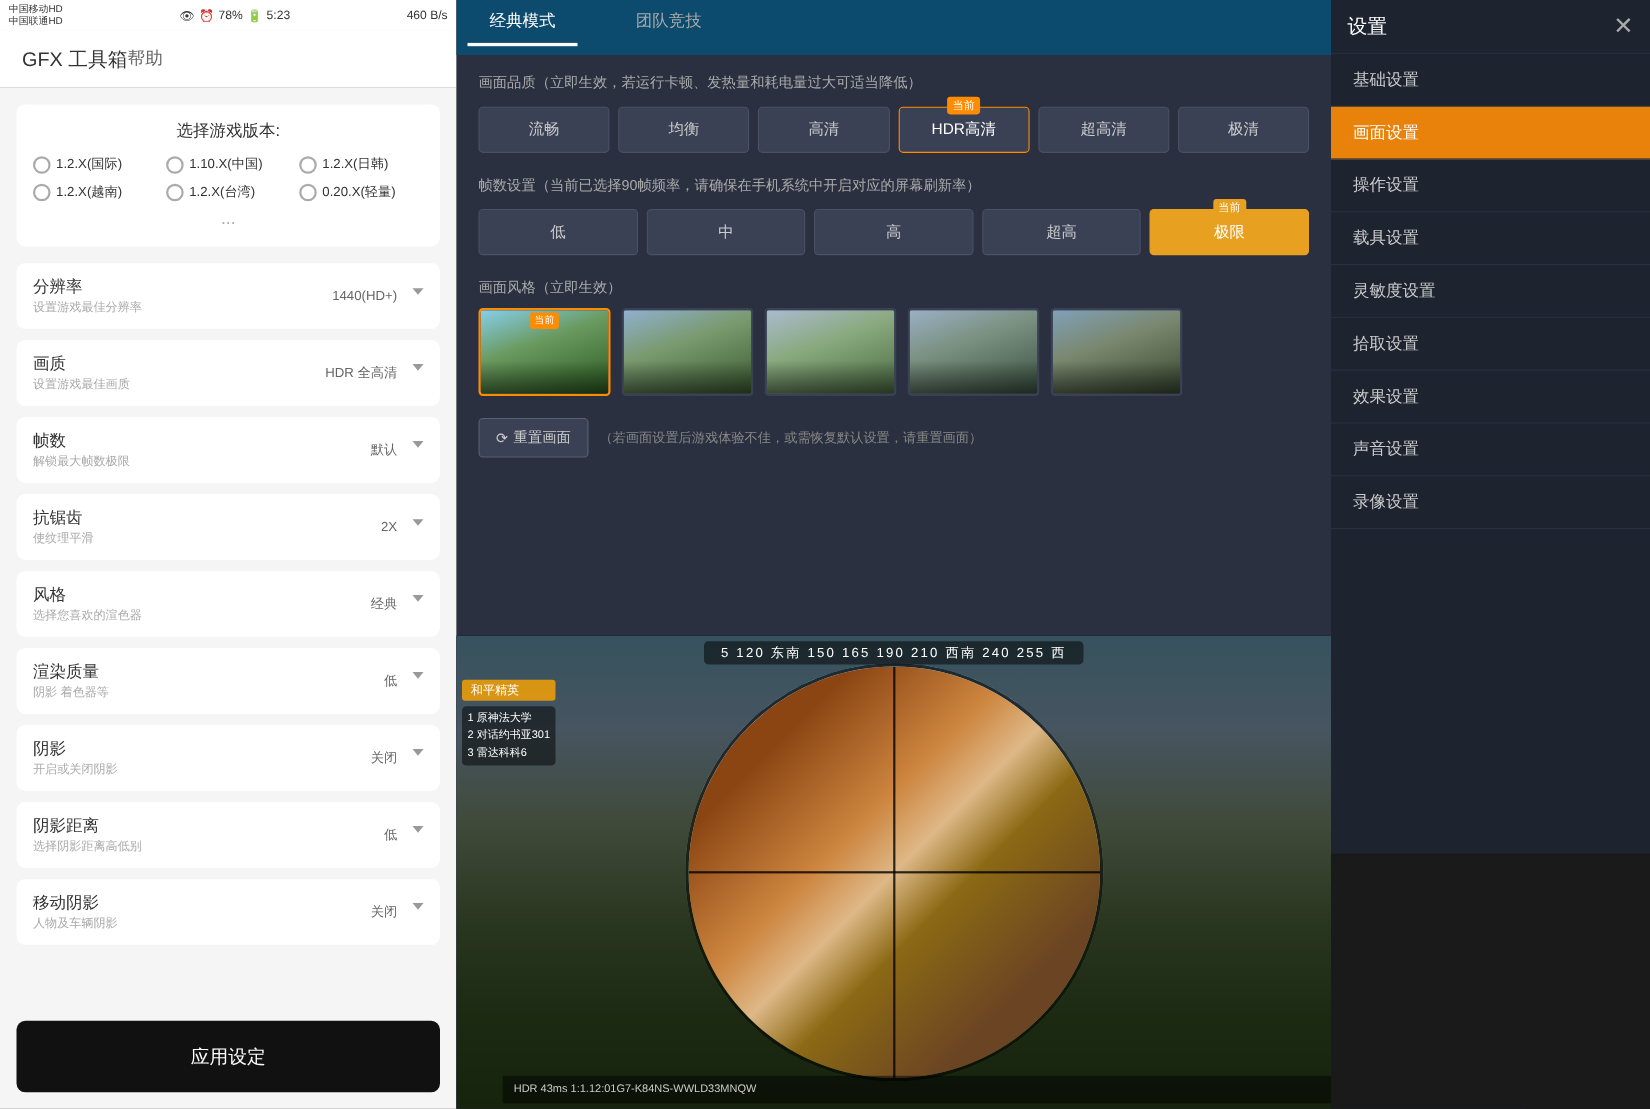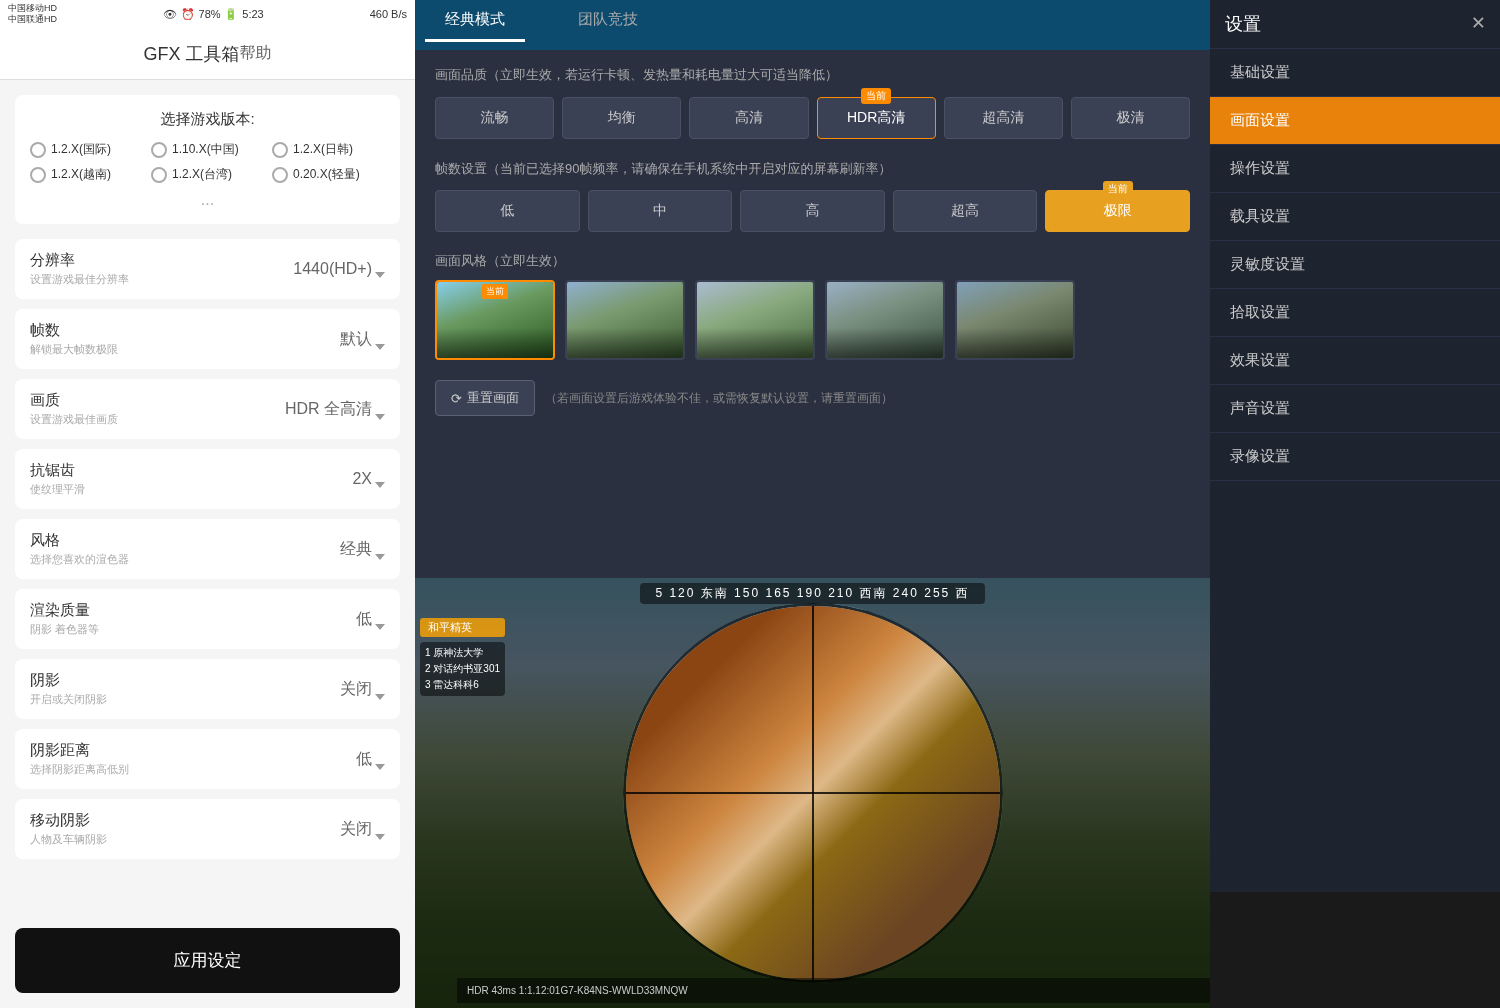--- a/index.html
+++ b/index.html
@@ -36,21 +36,21 @@
     }
     .status-left { display: flex; flex-direction: column; font-size: 9px; line-height: 1.2; }
     .status-center { display: flex; align-items: center; gap: 4px; font-size: 11px; }
     .status-right { font-size: 11px; }
 
     .gfx-header {
       background: #fff;
       height: 52px;
       display: flex;
       align-items: center;
-      justify-content: center;
+      justify-content: flex-start;
       padding: 0 20px;
       border-bottom: 1px solid #ddd;
     }
     .gfx-title {
       font-size: 18px;
       font-weight: 500;
       color: #333;
     }
     .gfx-help {
       font-size: 16px;
@@ -122,23 +122,23 @@
       color: #333;
       font-weight: 500;
     }
     .setting-desc {
       font-size: 11px;
       color: #aaa;
       margin-top: 2px;
     }
     .setting-value {
       display: flex;
-      align-items: flex-end;
-      gap: 0;
-      font-size: 16px;
+      align-items: flex-start;
+      gap: 11px;
+      font-size: 12px;
       color: #666;
     }
     .dropdown-arrow {
       width: 0;
       height: 0;
       border-left: 5px solid transparent;
       border-right: 5px solid transparent;
       border-top: 6px solid #999;
       margin-left: 3px;
     }
@@ -463,26 +463,25 @@
       padding: 0 10px;
       font-size: 10px;
       color: #ccc;
       z-index: 20;
       margin-left: 42px;
     }
 
     
     .right-sidebar {
       width: 290px;
-      height: 892px;
+      height: 776px;
       background: #1e2330;
       display: flex;
       flex-direction: column;
       flex-shrink: 0;
-      font-family: Liberation Mono, monospace;
     }
 
     .right-header {
       display: flex;
       align-items: center;
       justify-content: space-between;
       padding: 12px 15px;
       border-bottom: 1px solid #2a3045;
     }
     .right-title {
@@ -577,36 +576,36 @@
         <div class="setting-desc">设置游戏最佳分辨率</div>
       </div>
       <div class="setting-value">
         <span>1440(HD+)</span>
         <div class="dropdown-arrow"></div>
       </div>
     </div>
 
     <div class="setting-row">
       <div class="setting-info">
+        <div class="setting-label">画质</div>
+        <div class="setting-desc">设置游戏最佳画质</div>
+      </div>
+      <div class="setting-value">
+        <span>HDR 全高清</span>
+        <div class="dropdown-arrow"></div>
+      </div>
+    </div>
+
+    <div class="setting-row">
+      <div class="setting-info">
         <div class="setting-label">帧数</div>
         <div class="setting-desc">解锁最大帧数极限</div>
       </div>
       <div class="setting-value">
         <span>默认</span>
-        <div class="dropdown-arrow"></div>
-      </div>
-    </div>
-
-    <div class="setting-row">
-      <div class="setting-info">
-        <div class="setting-label">画质</div>
-        <div class="setting-desc">设置游戏最佳画质</div>
-      </div>
-      <div class="setting-value">
-        <span>HDR 全高清</span>
         <div class="dropdown-arrow"></div>
       </div>
     </div>
 
     <div class="setting-row">
       <div class="setting-info">
         <div class="setting-label">抗锯齿</div>
         <div class="setting-desc">使纹理平滑</div>
       </div>
       <div class="setting-value">

